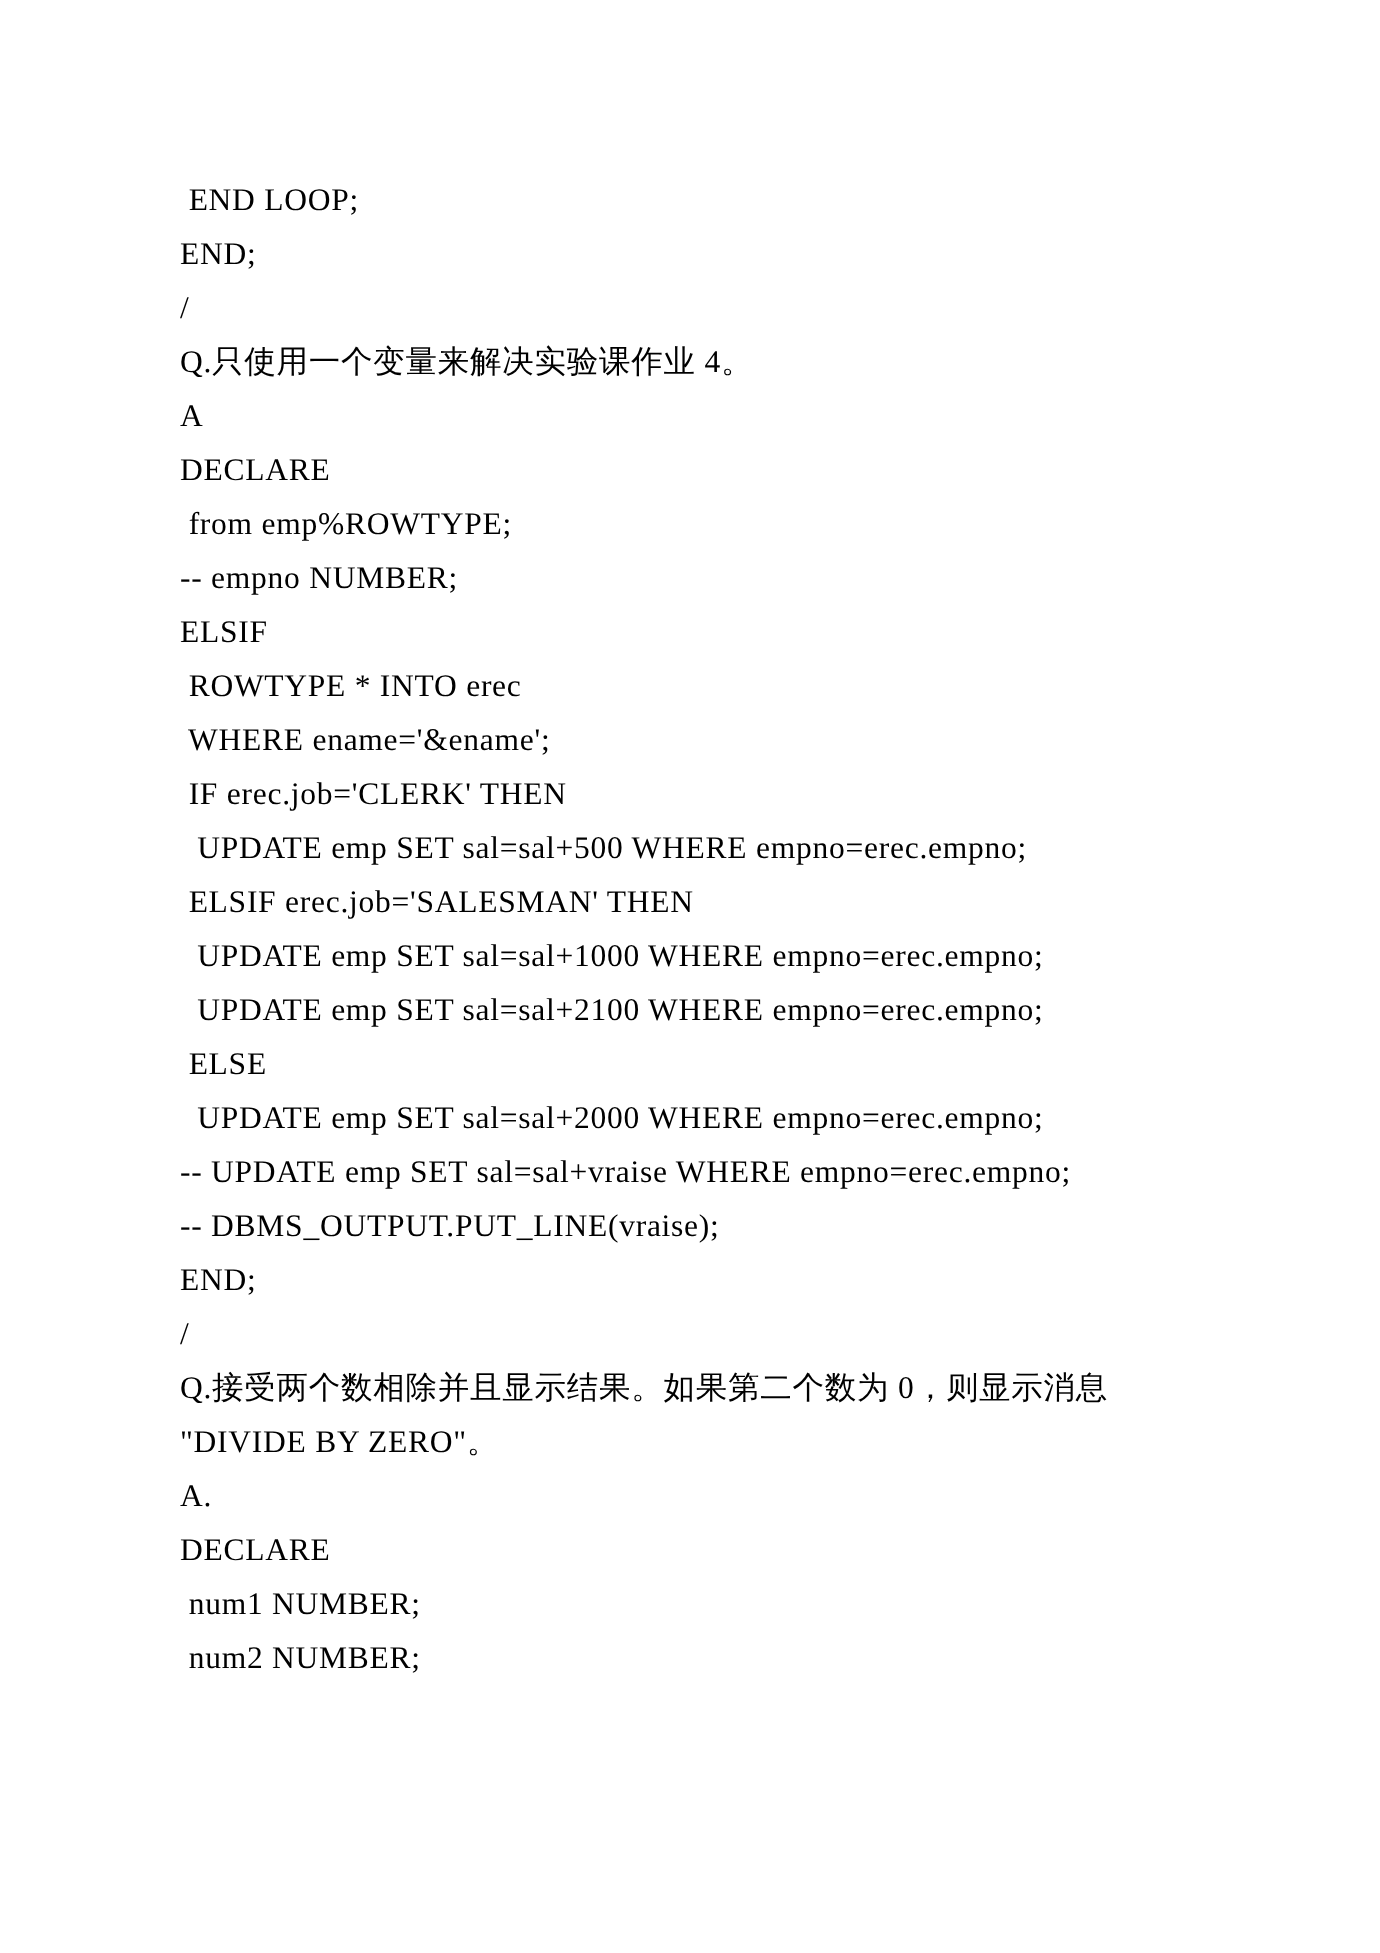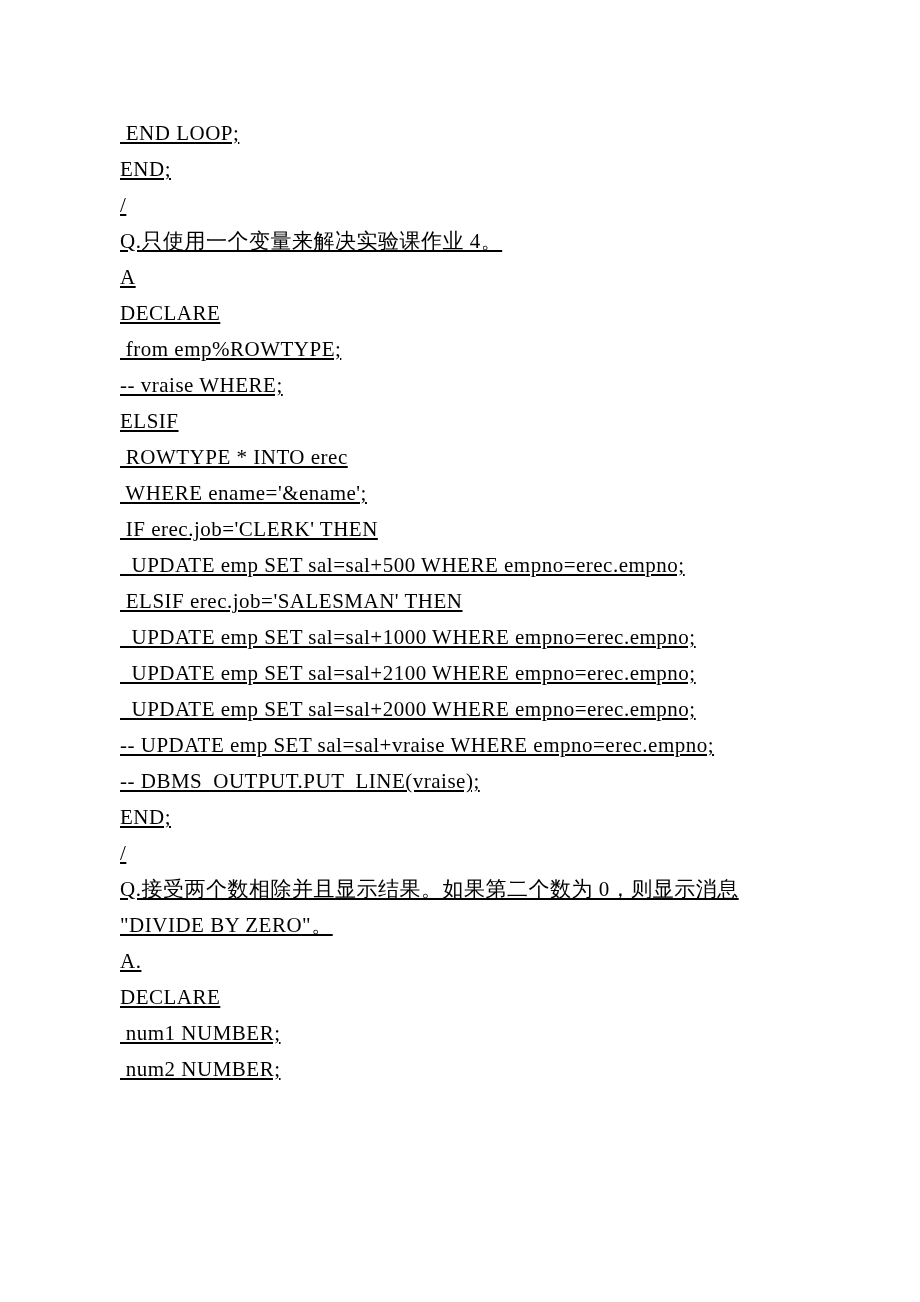--- a/index.html
+++ b/index.html
@@ -14,43 +14,43 @@
   .page {
     padding: 115px 120px 100px 120px;
     font-size: 21px;
     line-height: 36px;
     color: #000000;
     letter-spacing: 0.5px;
   }
   .line {
     white-space: pre;
     min-height: 36px;
-    text-decoration: underline;
   }
 </style>
 </head>
 <body>
 
 <div class="page">
   <div class="line"> END LOOP;</div>
   <div class="line">END;</div>
   <div class="line">/</div>
   <div class="line">Q.只使用一个变量来解决实验课作业 4。</div>
   <div class="line">A</div>
   <div class="line">DECLARE</div>
   <div class="line"> from emp%ROWTYPE;</div>
-  <div class="line">-- vraise WHERE;</div>
+  <div class="line">-- empno NUMBER;</div>
   <div class="line">ELSIF</div>
   <div class="line"> ROWTYPE * INTO erec</div>
   <div class="line"> WHERE ename='&amp;ename';</div>
   <div class="line"> IF erec.job='CLERK' THEN</div>
   <div class="line">  UPDATE emp SET sal=sal+500 WHERE empno=erec.empno;</div>
   <div class="line"> ELSIF erec.job='SALESMAN' THEN</div>
   <div class="line">  UPDATE emp SET sal=sal+1000 WHERE empno=erec.empno;</div>
   <div class="line">  UPDATE emp SET sal=sal+2100 WHERE empno=erec.empno;</div>
+  <div class="line"> ELSE</div>
   <div class="line">  UPDATE emp SET sal=sal+2000 WHERE empno=erec.empno;</div>
   <div class="line">-- UPDATE emp SET sal=sal+vraise WHERE empno=erec.empno;</div>
   <div class="line">-- DBMS_OUTPUT.PUT_LINE(vraise);</div>
   <div class="line">END;</div>
   <div class="line">/</div>
   <div class="line">Q.接受两个数相除并且显示结果。如果第二个数为 0，则显示消息</div>
   <div class="line">"DIVIDE BY ZERO"。</div>
   <div class="line">A.</div>
   <div class="line">DECLARE</div>
   <div class="line"> num1 NUMBER;</div>

